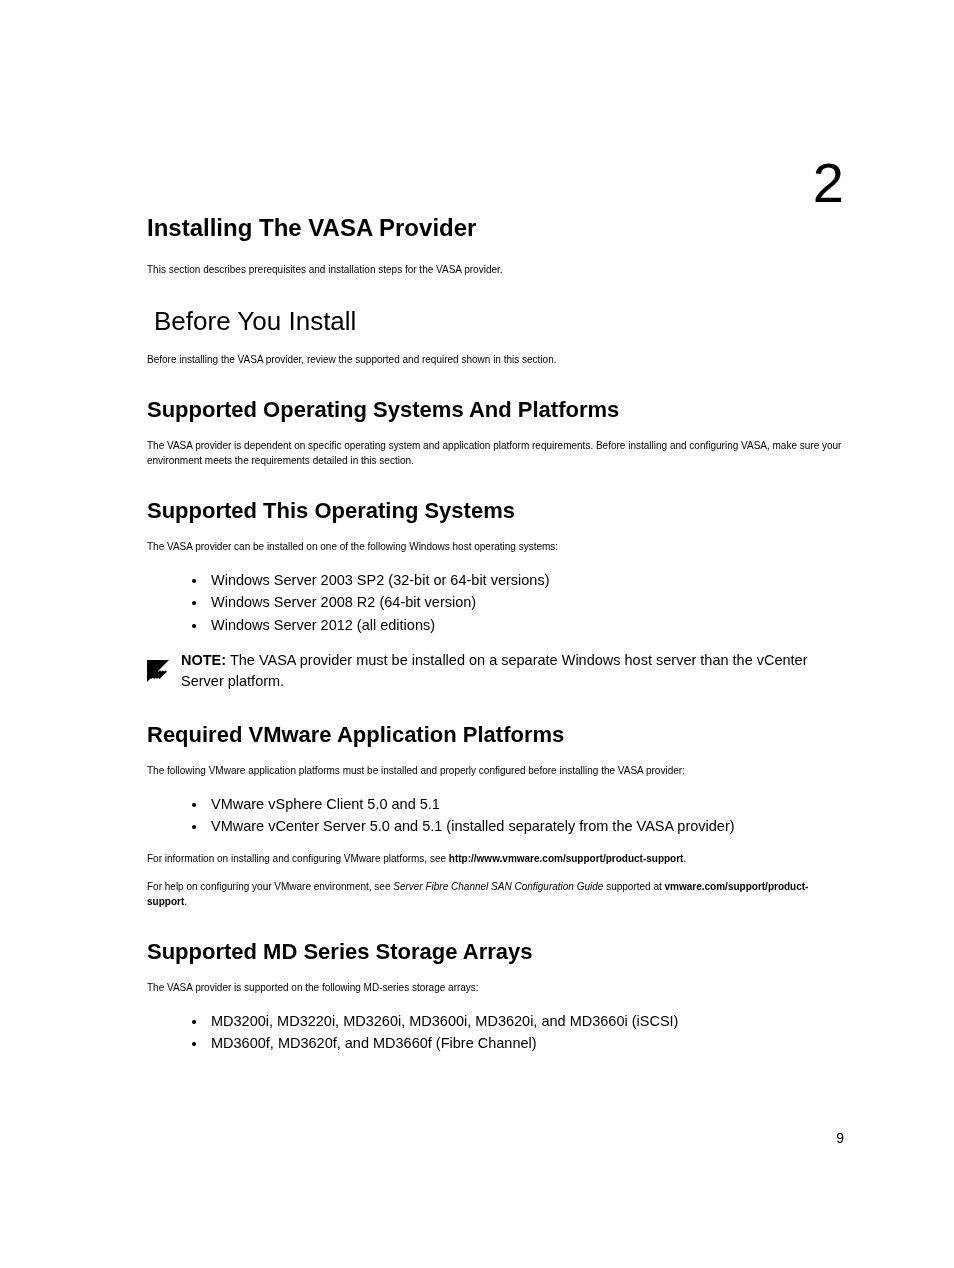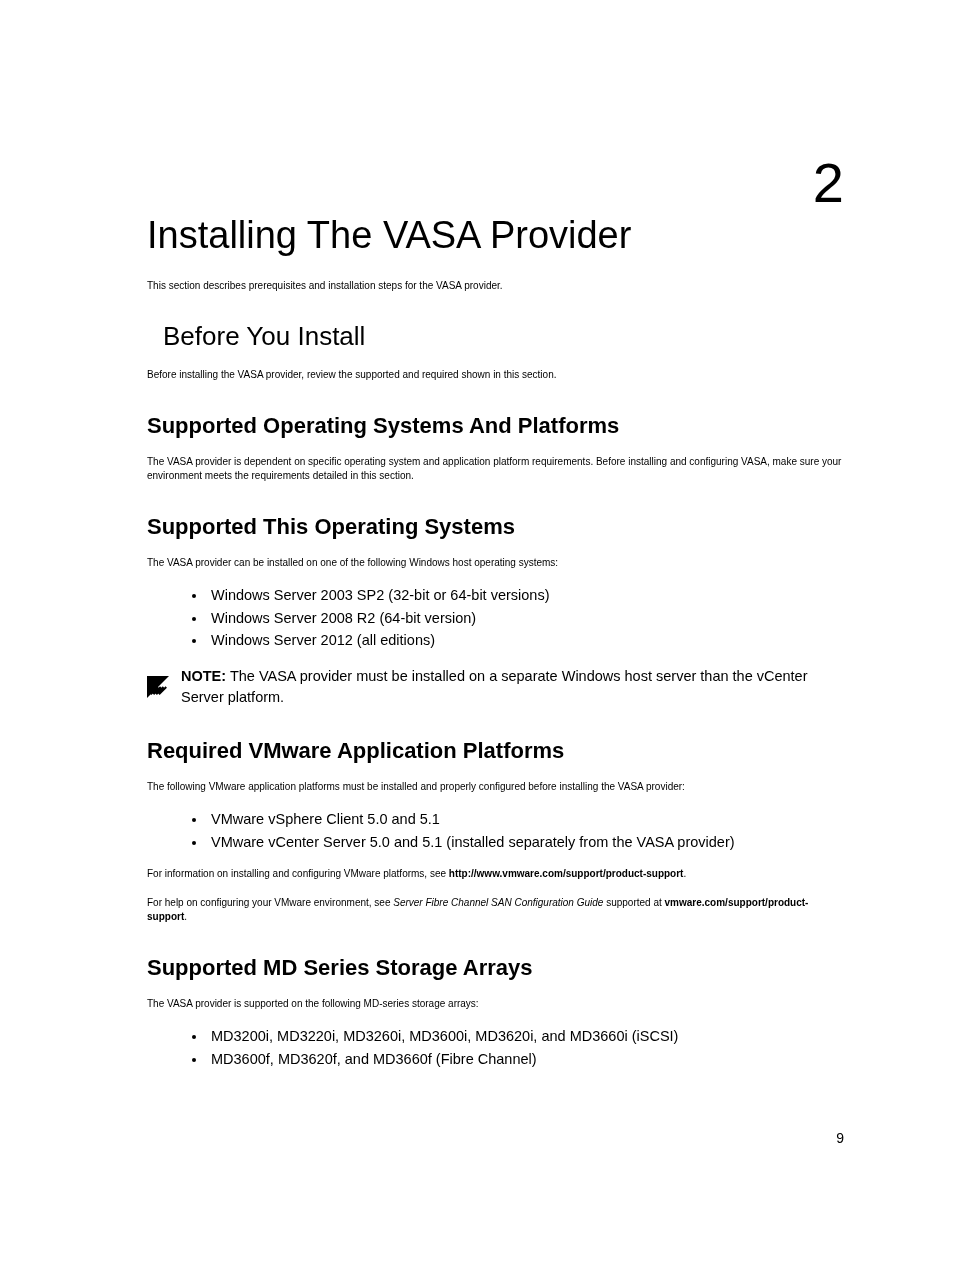--- a/index.html
+++ b/index.html
@@ -23,30 +23,30 @@
     top: 155px;
     right: 110px;
     font-family: "Trebuchet MS", Arial, sans-serif;
     font-size: 56px;
     font-weight: 400;
     color: #000000;
     line-height: 1;
   }
   h1 {
     font-family: "Trebuchet MS", Arial, sans-serif;
-    font-weight: 400;
-    font-size: 38px;
+    font-weight: 700;
+    font-size: 24px;
     margin: 60px 0 22px 0;
     line-height: 1.1;
   }
   h2 {
     font-family: "Trebuchet MS", Arial, sans-serif;
     font-weight: 400;
     font-size: 26px;
-    margin: 28px 0 16px 16px;
+    margin: 28px 0 16px 7px;
   }
   h3 {
     font-family: "Trebuchet MS", Arial, sans-serif;
     font-weight: bold;
     font-size: 22px;
     margin: 30px 0 16px 0;
   }
   p {
     font-size: 10px;
     line-height: 1.45;

